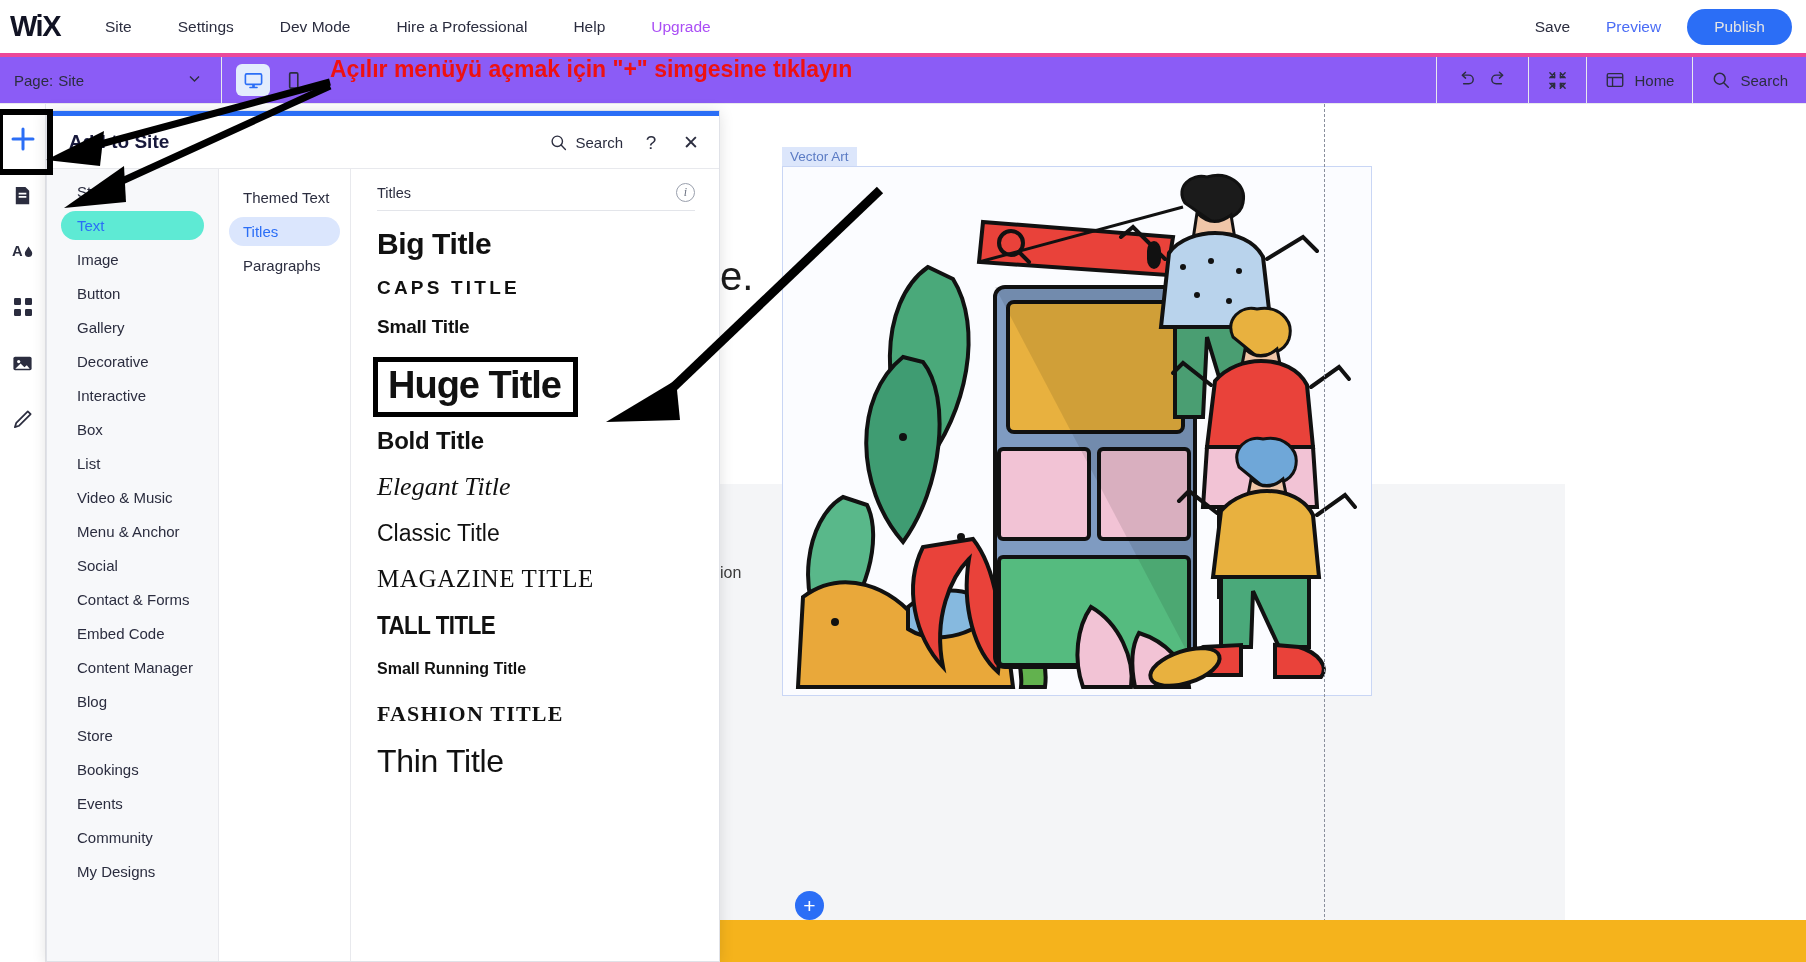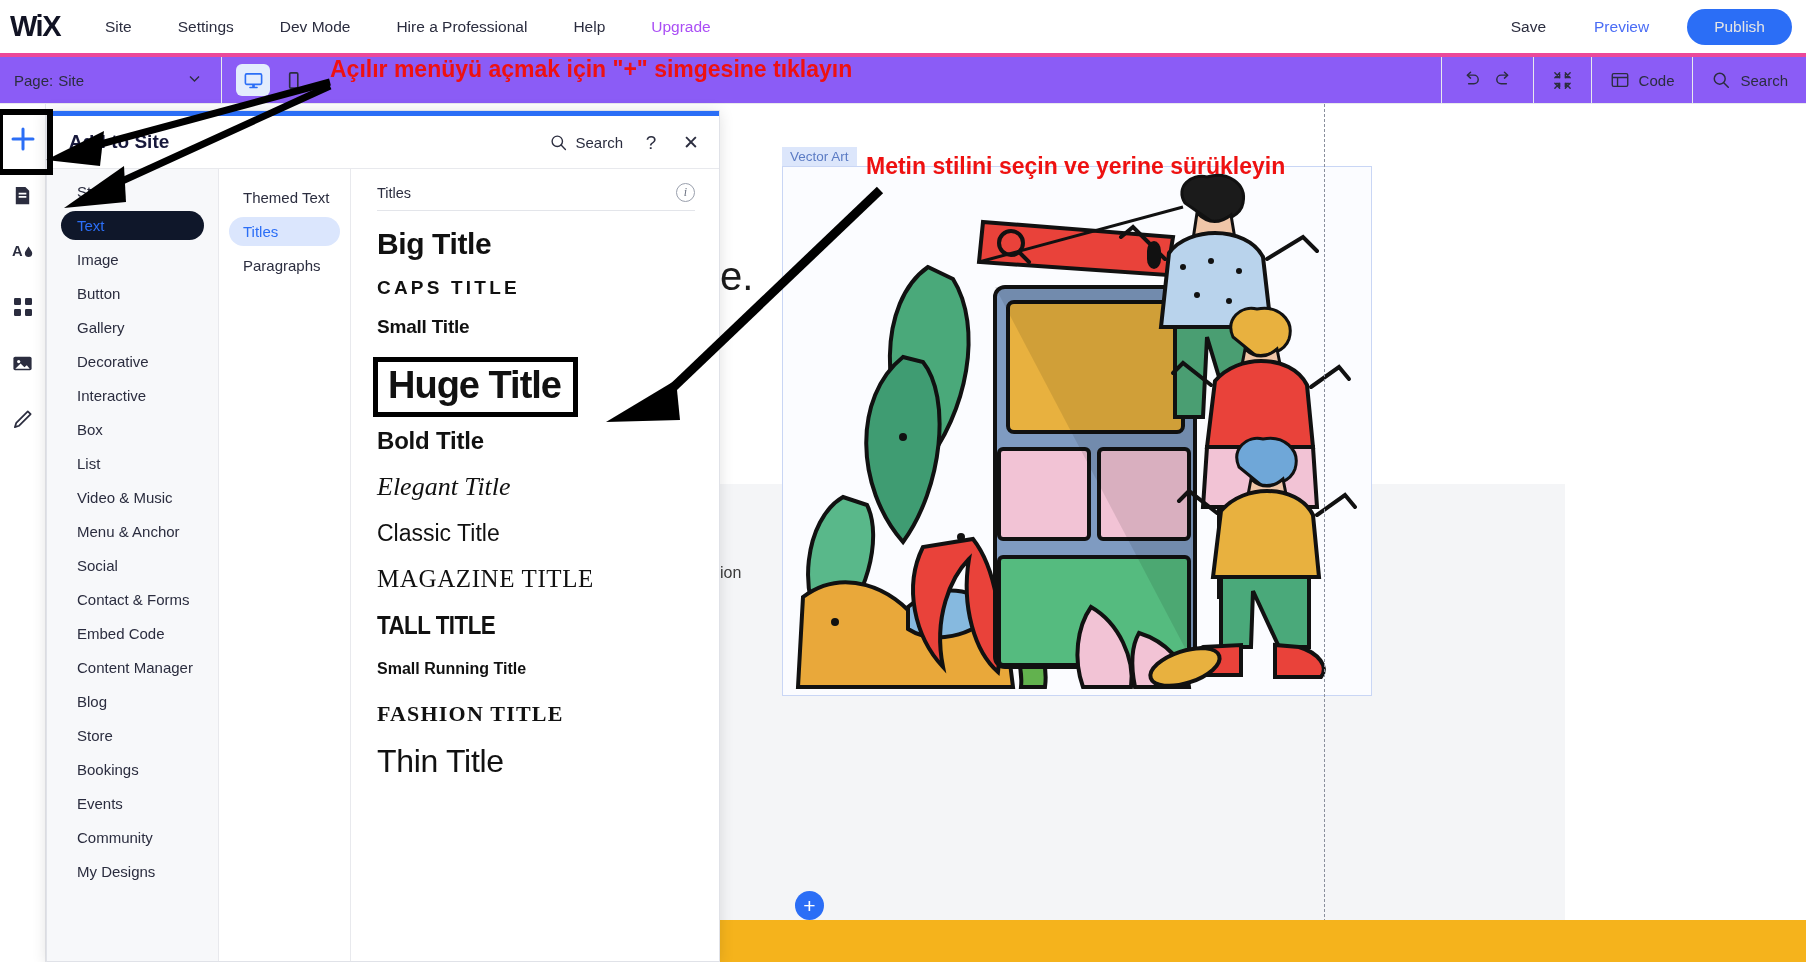--- a/index.html
+++ b/index.html
@@ -23,21 +23,21 @@
     font-size: 29px; font-weight: 700; letter-spacing: -1.5px;
     color: #111324; font-family: "Liberation Sans", sans-serif;
   }
   .topnav { display: flex; align-items: flex-end; gap: 12px; }
   .topnav-item {
     font-size: 15.5px; color: #2b2d3f; padding: 6px 17px; cursor: pointer;
     white-space: nowrap;
   }
   .topnav-item.upgrade { color: #aa4df5; }
   .topbar-right {
-    margin-left: auto; display: flex; align-items: center; gap: 12px;
+    margin-left: auto; display: flex; align-items: center; gap: 0px;
     padding-right: 14px;
   }
   .tb-link { font-size: 15.5px; color: #2b2d3f; padding: 6px 18px; cursor: pointer; }
   .tb-link.preview { color: #4a6cf5; }
   .publish-btn {
     background: #2b6ef6; color: #e5e5e5; font-size: 15.5px;
     border: none; border-radius: 20px; padding: 9px 27px; cursor: pointer;
     margin-left: 8px;
   }
 
@@ -115,21 +115,21 @@
   .panel-body { flex: 1; display: flex; min-height: 0; border-top: 1px solid #e8e9ed; }
 
   .cat-col {
     width: 172px; flex: none; background: #f7f8fa; border-right: 1px solid #e8e9ed;
     padding: 8px 0 0 0; overflow: hidden;
   }
   .cat-item {
     font-size: 15px; color: #2b2d3f; padding: 6px 16px; margin: 0 14px 5px 14px;
     border-radius: 16px; cursor: pointer; white-space: nowrap;
   }
-  .cat-item.active { background: #0f172a; color: #2b6ef6; }
+  .cat-item.active { background: #5eead4; color: #2b6ef6; }
 
   .sub-col {
     width: 132px; flex: none; background: #ffffff; border-right: 1px solid #e8e9ed;
     padding: 14px 0 0 0;
   }
   .sub-item {
     font-size: 15px; color: #2b2d3f; padding: 6px 14px; margin: 0 10px 5px 10px;
     border-radius: 16px; cursor: pointer; white-space: nowrap; text-align: left;
   }
   .sub-item.active { background: #dbe6fd; color: #2b6ef6; }
@@ -287,21 +287,21 @@
           <path d="M19 3 L14 8 M14 3 L19 8 M14 8 L14 4.5 M14 8 L17.5 8" fill="none" stroke="#2b2d3f" stroke-width="1.5" stroke-linecap="round"></path>
           <path d="M3 19 L8 14 M8 19 L3 14 M8 14 L8 17.5 M8 14 L4.5 14" fill="none" stroke="#2b2d3f" stroke-width="1.5" stroke-linecap="round"></path>
           <path d="M19 19 L14 14 M14 19 L19 14 M14 14 L14 17.5 M14 14 L17.5 14" fill="none" stroke="#2b2d3f" stroke-width="1.5" stroke-linecap="round"></path>
         </svg>
       </div>
       <div class="t2-cell">
         <svg width="20" height="20" viewBox="0 0 22 22">
           <rect x="2.5" y="4" width="17" height="14" rx="1.6" fill="none" stroke="#2b2d3f" stroke-width="1.5"></rect>
           <path d="M2.5 8.2 H19.5 M8.3 8.2 V18" fill="none" stroke="#2b2d3f" stroke-width="1.5"></path>
         </svg>
-        <span>Code</span>
+        <span>Home</span>
       </div>
       <div class="t2-cell">
         <svg width="20" height="20" viewBox="0 0 22 22">
           <circle cx="9.6" cy="9.6" r="6" fill="none" stroke="#2b2d3f" stroke-width="1.6"></circle>
           <path d="M14 14 L19 19" stroke="#2b2d3f" stroke-width="1.6" stroke-linecap="round"></path>
         </svg>
         <span>Search</span>
       </div>
     </div>
   </div>
@@ -493,21 +493,20 @@
         <div class="title-sample ts-magazine">MAGAZINE TITLE</div>
         <div class="title-sample ts-tall">TALL TITLE</div>
         <div class="title-sample ts-running">Small Running Title</div>
         <div class="title-sample ts-fashion">FASHION TITLE</div>
         <div class="title-sample ts-thin">Thin Title</div>
       </div>
     </div>
   </div>
 
   <div class="anno anno-1">Açılır menüyü açmak için "+" simgesine tıklayın</div>
-  <div class="anno anno-2">Metin stilini seçin ve yerine sürükleyin</div>
 
   <svg class="anno-svg" width="1806" height="962" viewBox="0 0 1806 962">
 
     <g>
       <path d="M330 82 L86 148" stroke="#000" stroke-width="7" fill="none"></path>
       <path d="M46 160 L104 131 L100 166 Z" fill="#000"></path>
     </g>
 
     <g>
       <path d="M330 86 L120 182" stroke="#000" stroke-width="7" fill="none"></path>

